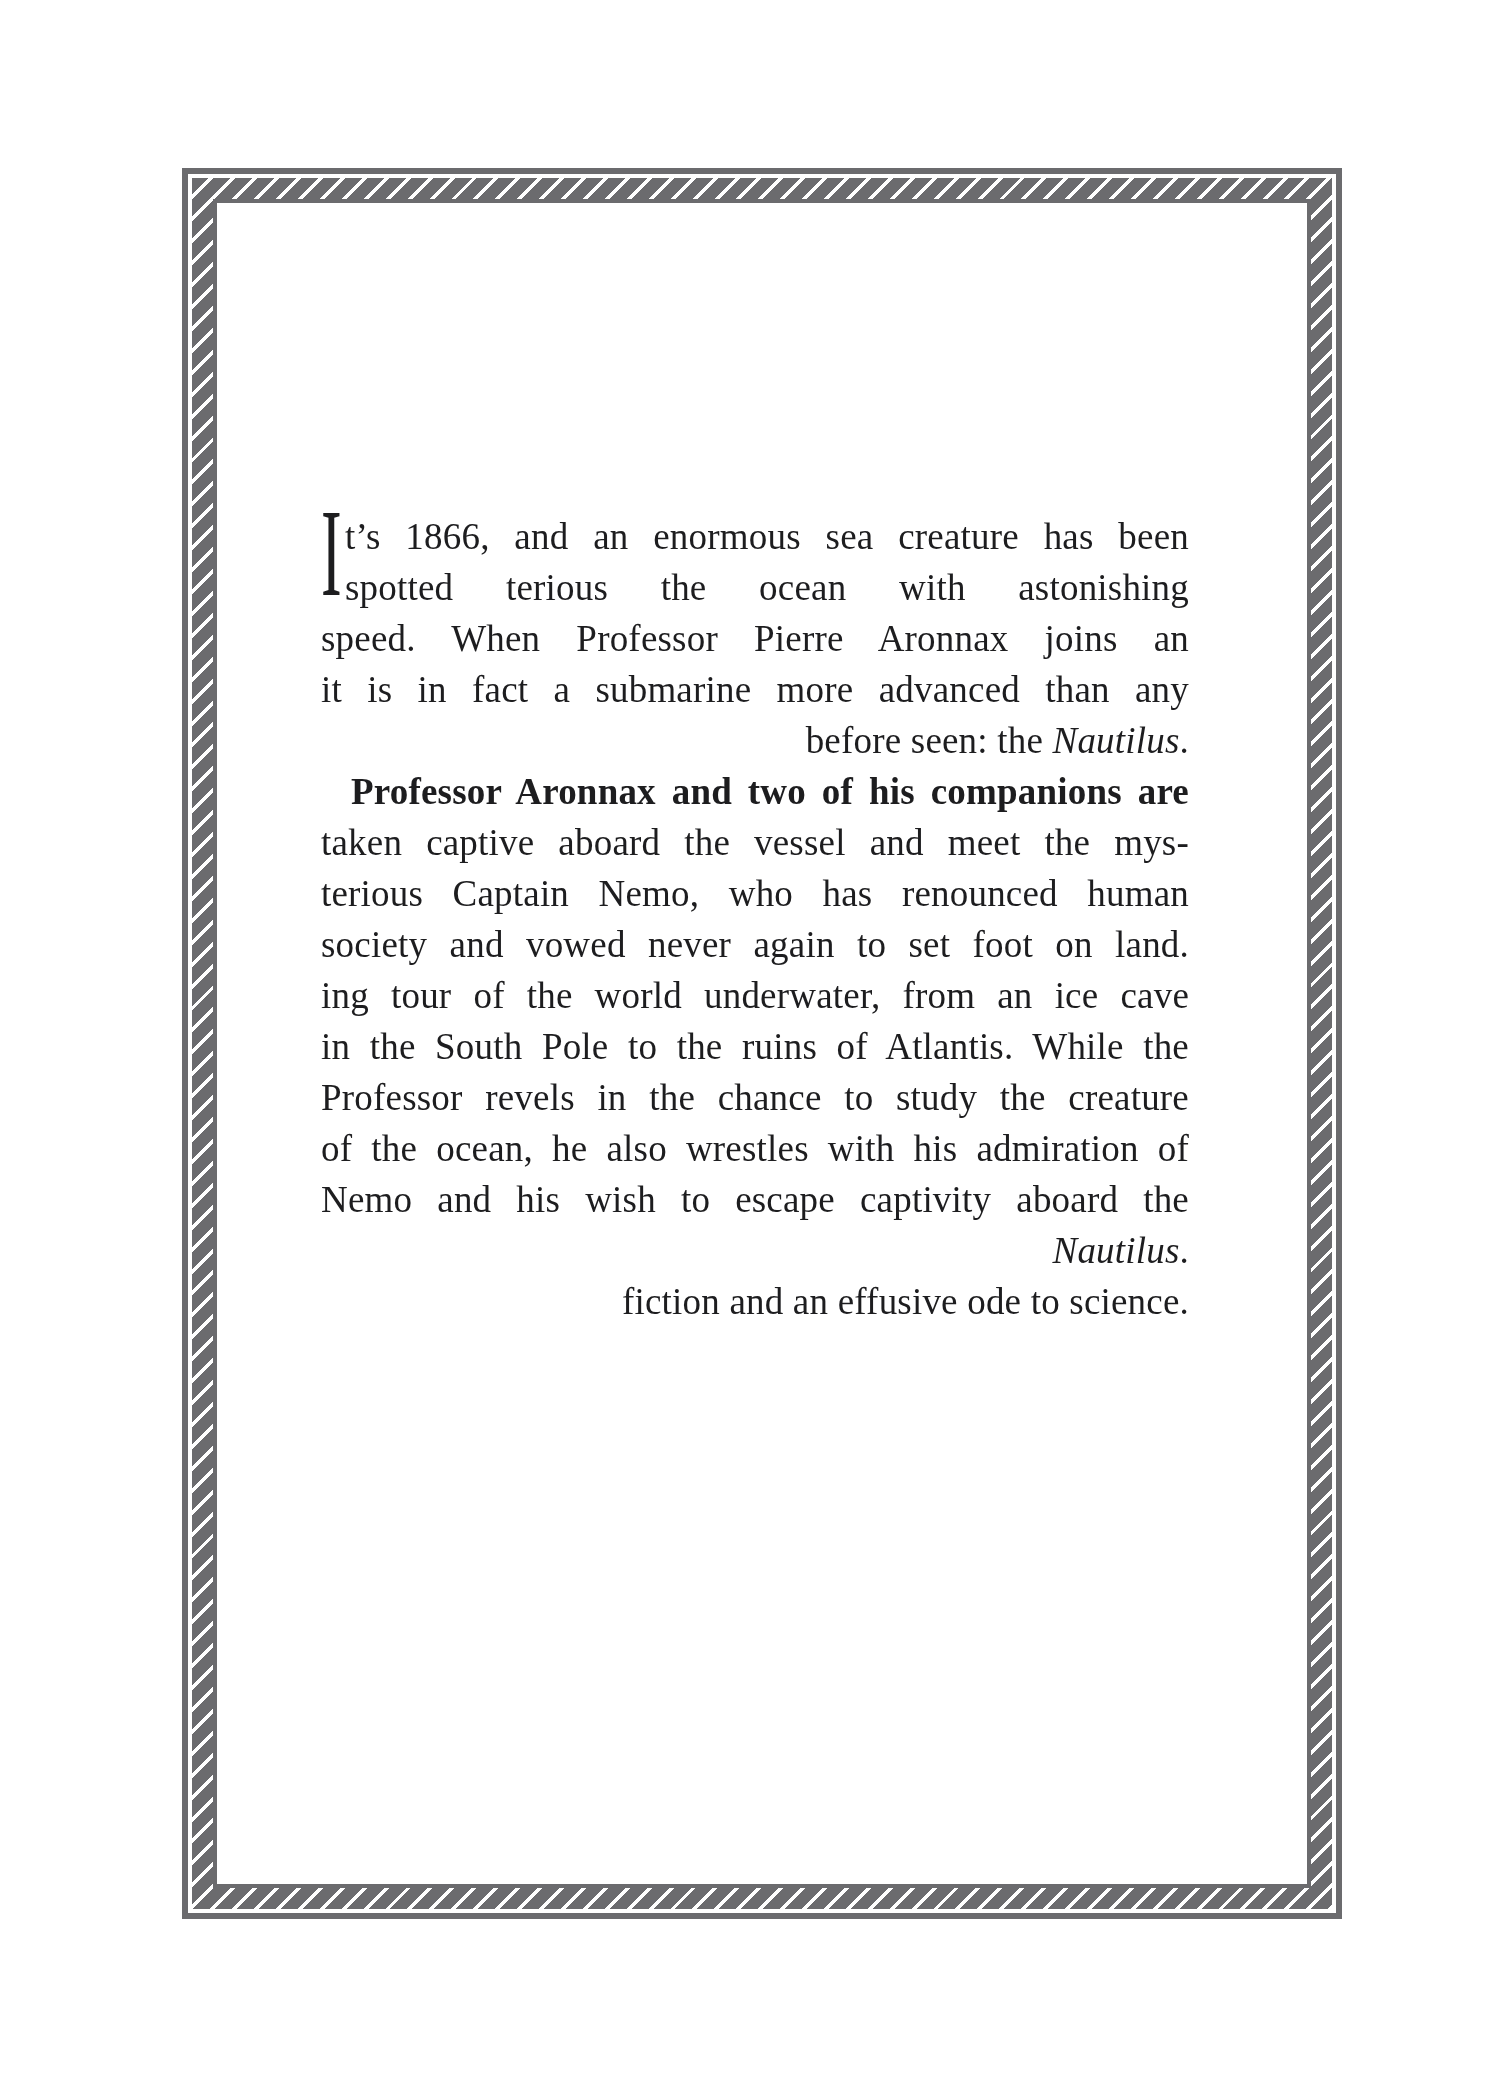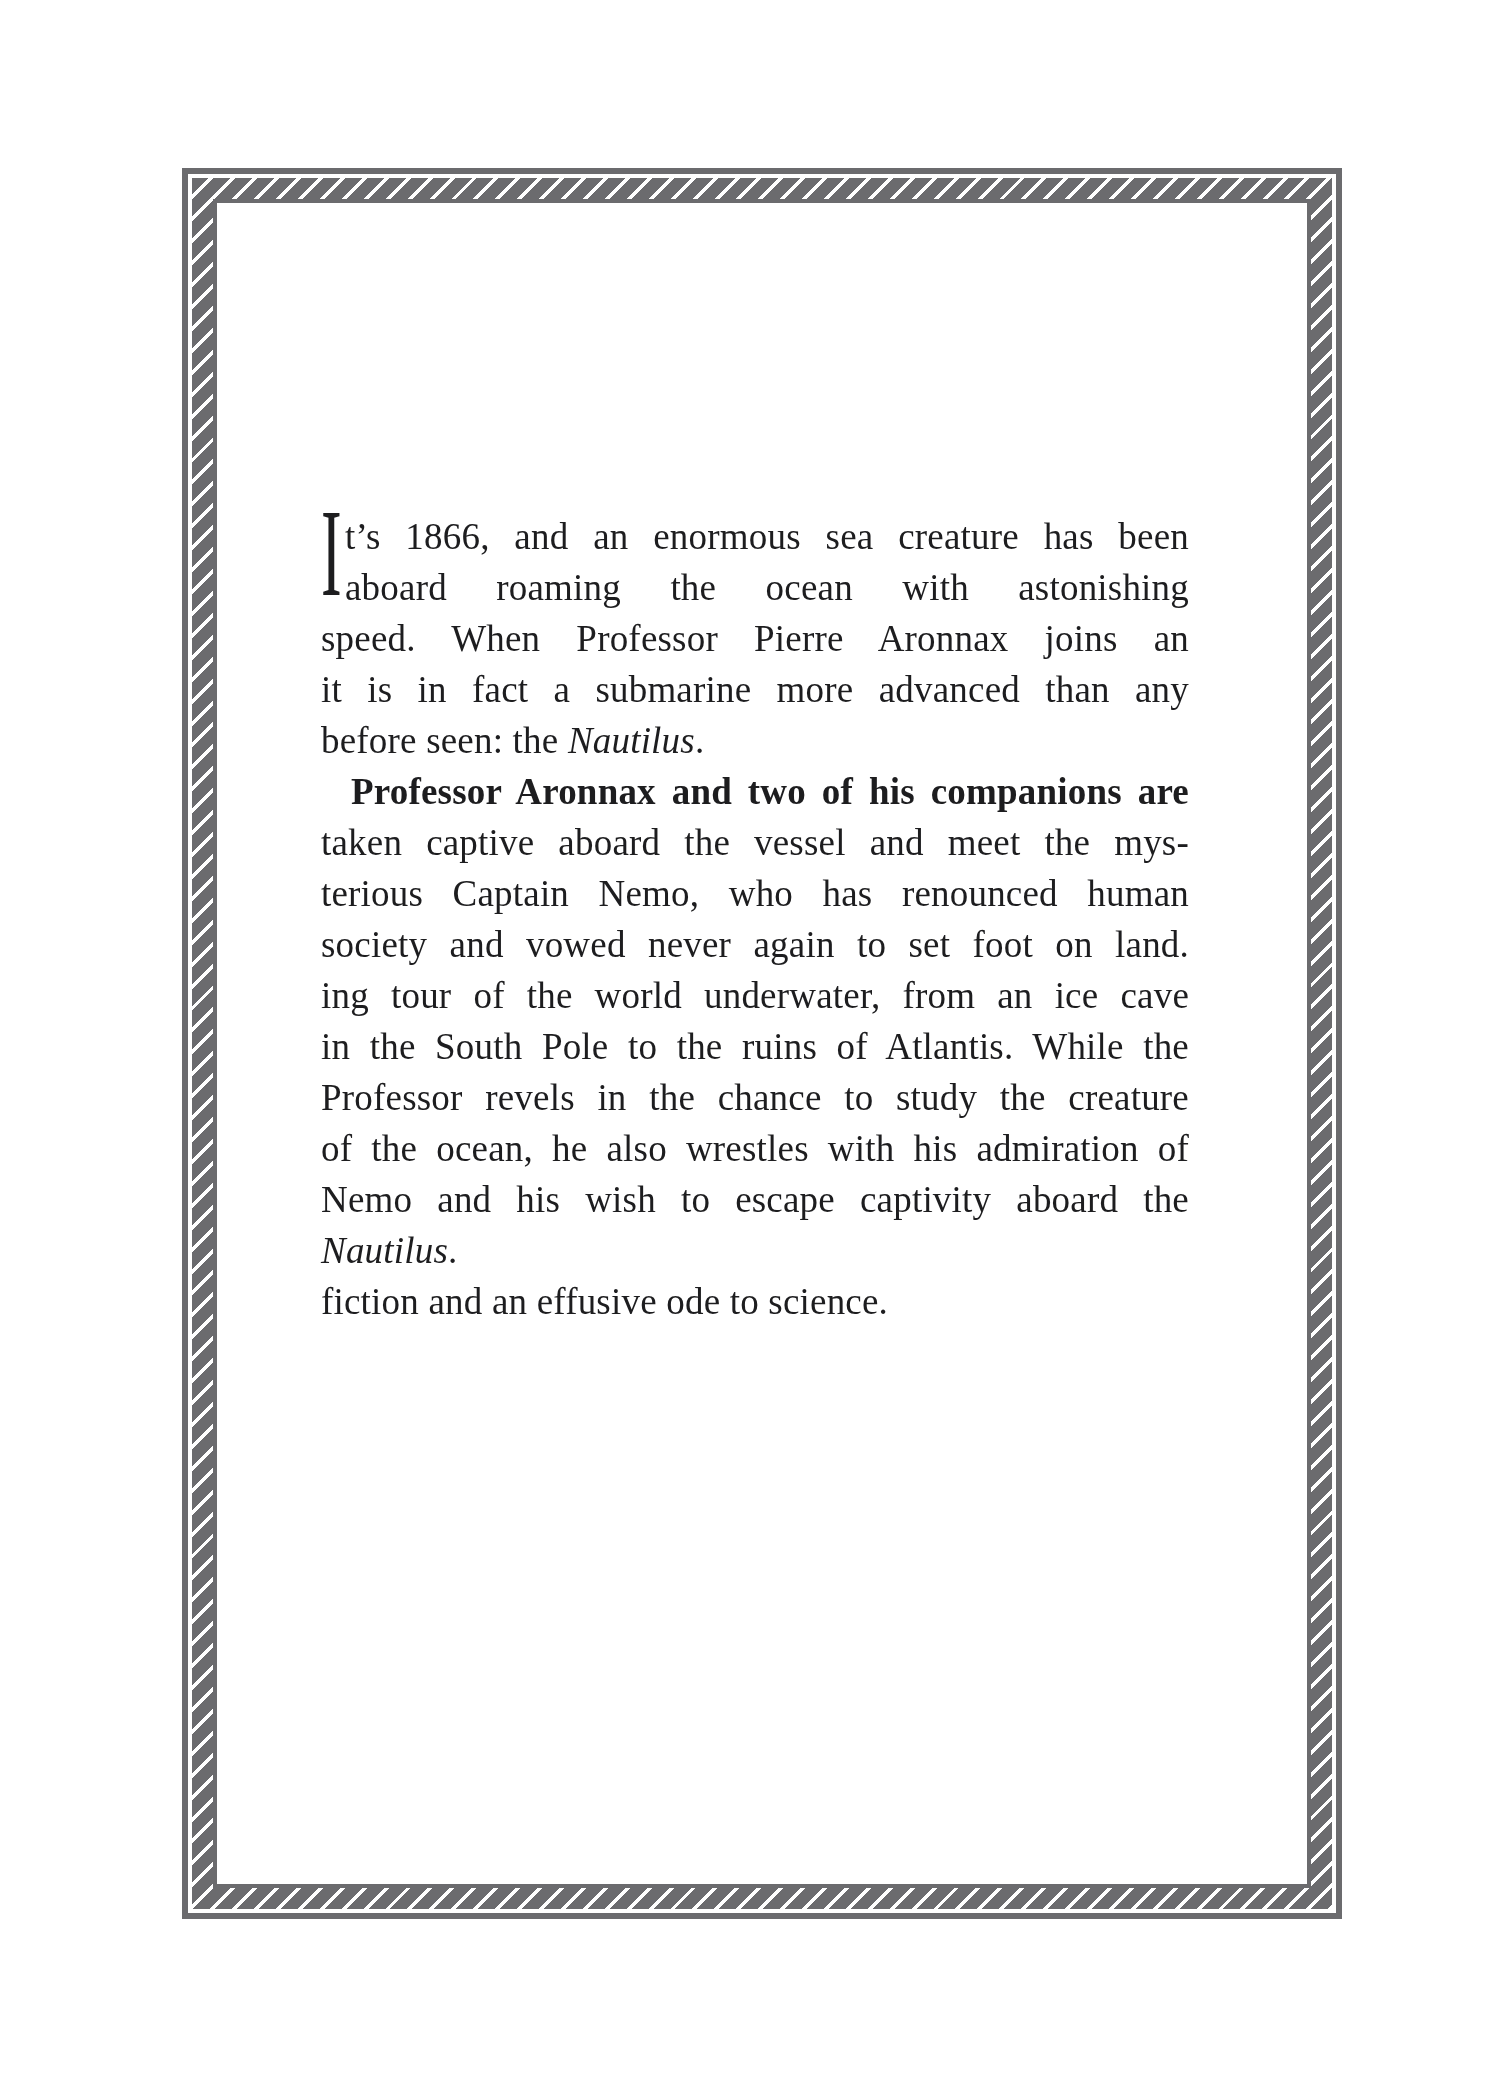--- a/index.html
+++ b/index.html
@@ -47,21 +47,21 @@
     margin:308px 0 0 104px;
     width:868px;
     color:var(--text-color);
     font-size:37px;
     line-height:51px;
     letter-spacing:0.2px;
   }
   .para{margin:0;padding:0;}
   .line{min-height:51px;}
   .jl{ text-align:justify; text-align-last:justify; }
-  .ll{ text-align:left; }
+  .ll{ text-align:right; }
   .indent{ text-indent:30px;font-weight:bold; }
   .it{ font-style:italic; }
   .dropcap{
     float:left;
     width:17px;
     height:82px;
     margin:2px 7px 0 0;
     font-size:124px;
     line-height:82px;
     transform:scaleX(0.5);
@@ -73,21 +73,21 @@
 <body>
 
 <div class="frame">
   <div class="band">
     <div class="inner">
 
       <div class="textblock">
 
         <div class="para">
           <div class="line jl"><span class="dropcap">I</span><span>t’s 1866, and an enormous sea creature has been</span></div>
-          <div class="line jl"><span>aboard roaming the ocean with astonishing</span></div>
+          <div class="line jl"><span>spotted terious the ocean with astonishing</span></div>
           <div class="line jl"><span>speed. When Professor Pierre Aronnax joins an</span></div>
           <div class="line jl"><span>it is in fact a submarine more advanced than any</span></div>
           <div class="line ll"><span>before seen: the </span><span class="it">Nautilus</span><span>.</span></div>
         </div>
 
         <div class="para">
           <div class="line jl indent"><span>Professor Aronnax and two of his companions are</span></div>
           <div class="line jl"><span>taken captive aboard the vessel and meet the mys-</span></div>
           <div class="line jl"><span>terious Captain Nemo, who has renounced human</span></div>
           <div class="line jl"><span>society and vowed never again to set foot on land.</span></div>

